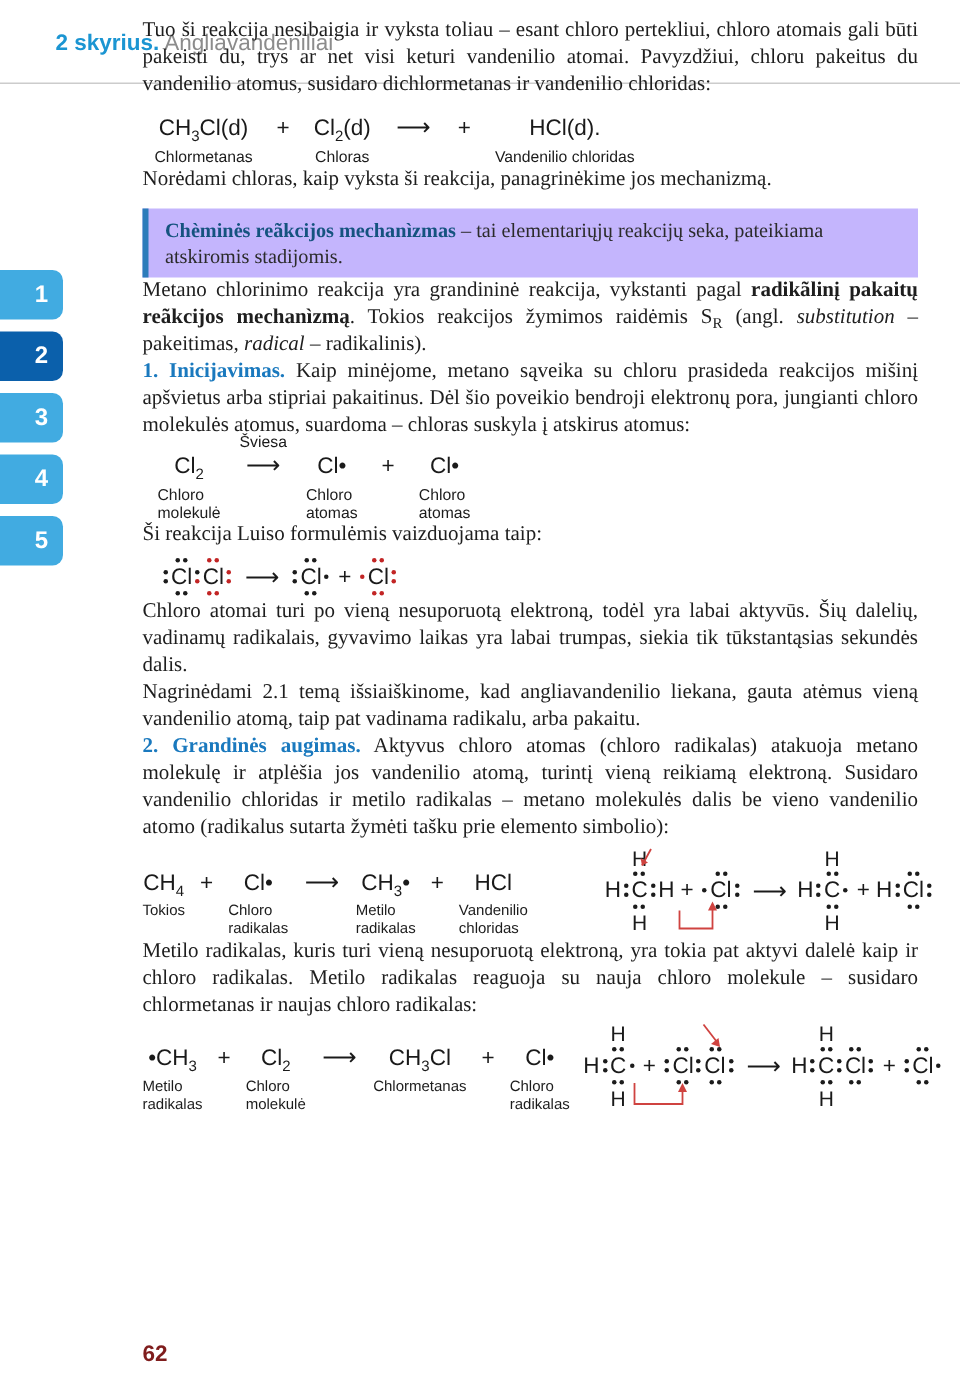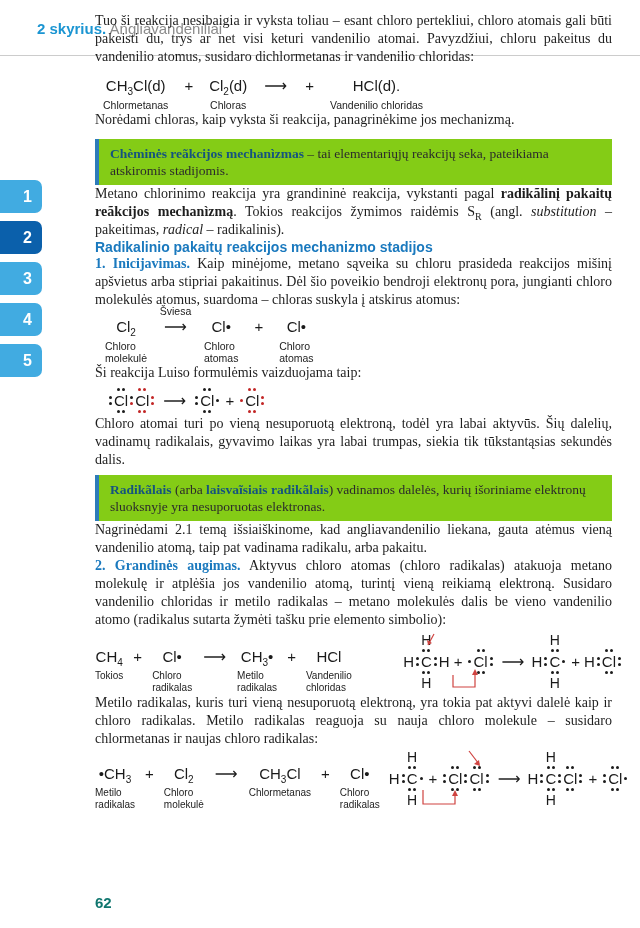--- a/index.html
+++ b/index.html
@@ -39,21 +39,21 @@
   .m-lw1{margin-top:4px;margin-left:12px;}
   .m-p6{margin-top:6px;}
   .m-box2{margin-top:6px;}
   .m-p7{margin-top:6px;}
   .m-p8{margin-top:4px;}
   .m-duo1{margin-top:2px;}
   .m-p9{margin-top:2px;}
   .m-duo2{margin-top:0px;}
 
   
-  .defbox{background:#84cc16;border-left:4px solid #2d7cba;padding:6px 10px 6px 11px;}
+  .defbox{background:#c4b5fd;border-left:4px solid #2d7cba;padding:6px 10px 6px 11px;}
   .defbox p{margin:0;font-size:13.5px;line-height:17px;text-align:left;color:#2b2b2b;}
 
   h3.bluehead{margin:0;font-family:"Liberation Sans",sans-serif;font-size:14px;
               color:#1a79be;font-weight:bold;}
 
   
   .eq{display:flex;align-items:flex-start;font-family:"Liberation Sans",sans-serif;color:#1a1a1a;}
   .eq-item{display:flex;flex-direction:column;align-items:center;position:relative;margin-right:15px;}
   .eq.eqsm .eq-item{margin-right:9px;}
   .eq-f{font-size:15px;line-height:20px;white-space:nowrap;}
@@ -81,21 +81,21 @@
   .lplus{margin:0 4px;}
   .ldot1{display:inline-flex;margin:0 2px;}
   .redov{position:absolute;left:0;top:0;overflow:visible;pointer-events:none;}
 
   
   .duo{display:flex;align-items:flex-start;justify-content:space-between;width:528px;}
   .duo .eq{margin-top:16px;}
   .duo .lewis-wrap{margin-top:2px;}
 
   .pagenum{position:absolute;left:95px;top:894px;font-family:"Liberation Sans",sans-serif;
-           font-size:15px;font-weight:bold;color:#0f766e;}
+           font-size:15px;font-weight:bold;color:#7f1d1d;}
 </style>
 </head>
 <body>
 
 <div class="page">
 
   <div class="header">
     <span class="chap">2 skyrius.</span><span class="chap-title"> Angliavandeniliai</span>
   </div>
   <div class="rule"></div>
@@ -136,21 +136,20 @@
       </div>
 
     <p class="body m-p2"><span>Norėdami chloras, kaip vyksta ši reakcija, panagrinėkime jos mechanizmą.</span></p>
 
     <div class="defbox m-box1">
       <p><span class="c-navy" style="font-weight: bold;">Chèminės reãkcijos mechanìzmas</span><span> – tai elementariųjų reakcijų seka, pateikiama atskiromis stadijomis.</span></p>
     </div>
 
     <p class="body m-p3"><span>Metano chlorinimo reakcija yra grandininė reakcija, vykstanti pagal </span><span style="font-weight: bold;">radikãlinį pakaitų reãkcijos mechanìzmą</span><span>. Tokios reakcijos žymimos raidėmis S</span><sub>R</sub><span> (angl. </span><span style="font-style: italic;">substitution</span><span> – pakeitimas, </span><span style="font-style: italic;">radical</span><span> – radikalinis).</span></p>
 
-    <h3 class="bluehead m-head">Radikalinio pakaitų reakcijos mechanizmo stadijos</h3>
 
     <p class="body m-p4"><span class="c-blue" style="font-weight: bold; margin-top: 34px;">1. Inicijavimas.</span><span> Kaip minėjome, metano sąveika su chloru prasideda reakcijos mišinį apšvietus arba stipriai pakaitinus. Dėl šio poveikio bendroji elektronų pora, jungianti chloro molekulės atomus, suardoma – chloras suskyla į atskirus atomus:</span></p>
 
     <div class="eq m-eq2">
         <div class="eq-item">
           <div class="eq-f"><span>Cl</span><sub>2</sub></div>
           <div class="eq-label">Chloro
 molekulė</div>
         </div>
         <div class="eq-item">
@@ -246,23 +245,20 @@
           </span>
           <span class="lcol">
             <span class="ld dr"></span>
             <span class="ld dr"></span>
           </span>
         </div>
     </div>
 
     <p class="body m-p6"><span>Chloro atomai turi po vieną nesuporuotą elektroną, todėl yra labai aktyvūs. Šių dalelių, vadinamų radikalais, gyvavimo laikas yra labai trumpas, siekia tik tūkstantąsias sekundės dalis.</span></p>
 
-    <div class="defbox m-box2">
-      <p><span class="c-navy" style="font-weight: bold;">Radikãlais</span><span> (arba </span><span class="c-navy" style="font-weight: bold;">laisvaĩsiais radikãlais</span><span>) vadinamos dalelės, kurių išoriniame elektronų sluoksnyje yra nesuporuotas elektronas.</span></p>
-    </div>
 
     <p class="body m-p7"><span>Nagrinėdami 2.1 temą išsiaiškinome, kad angliavandenilio liekana, gauta atėmus vieną vandenilio atomą, taip pat vadinama radikalu, arba pakaitu.</span></p>
 
     <p class="body m-p8"><span class="c-blue" style="font-weight: bold;">2. Grandinės augimas.</span><span> Aktyvus chloro atomas (chloro radikalas) atakuoja metano molekulę ir atplėšia jos vandenilio atomą, turintį vieną reikiamą elektroną. Susidaro vandenilio chloridas ir metilo radikalas – metano molekulės dalis be vieno vandenilio atomo (radikalus sutarta žymėti tašku prie elemento simbolio):</span></p>
 
     <div class="duo m-duo1">
       <div class="eq eqsm">
           <div class="eq-item">
             <div class="eq-f"><span>CH</span><sub>4</sub></div>
             <div class="eq-label">Tokios</div>

